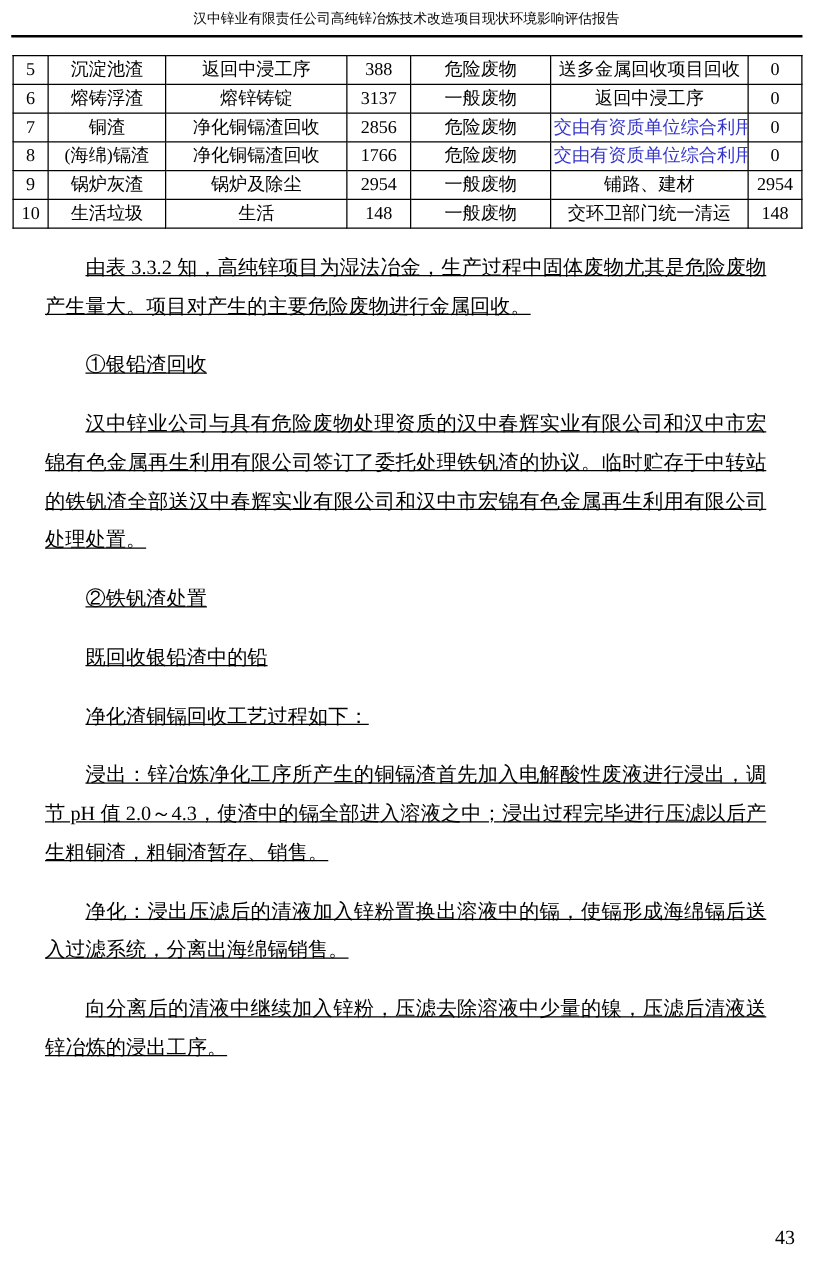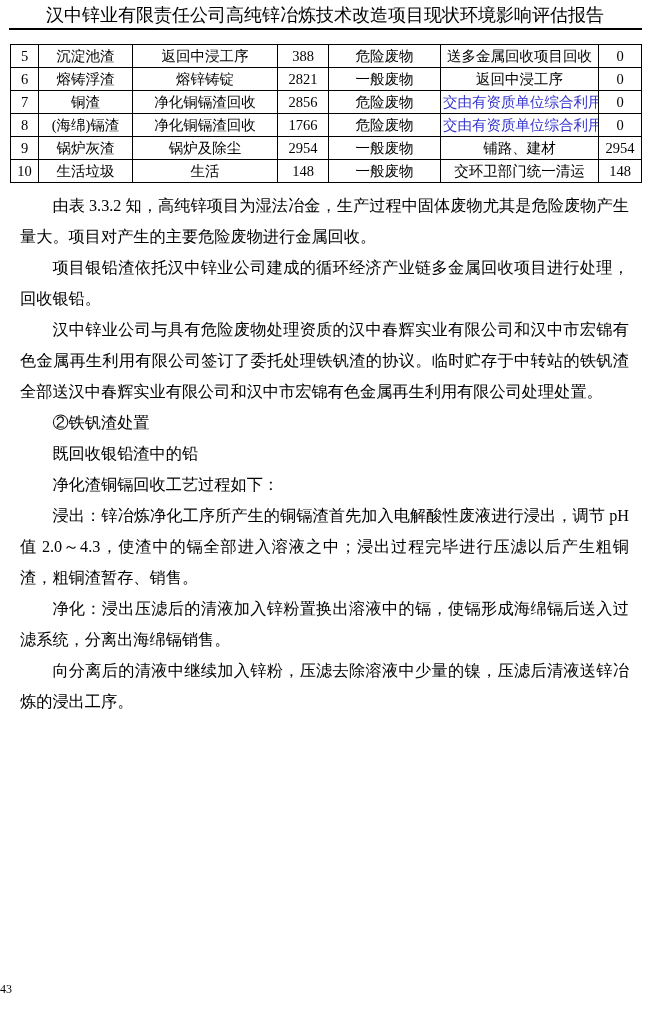--- a/index.html
+++ b/index.html
@@ -12,21 +12,21 @@
   }
   .page {
     position: relative;
     width: 650px; height: 1017px;
     overflow: hidden;
     background: #ffffff;
   }
   .doc-header {
     padding-top: 6px;
     text-align: center;
-    font-size: 18px;
+    font-size: 11px;
     line-height: 18px;
     white-space: nowrap;
   }
   .header-rule {
     height: 0;
     border-top: 2px solid #000000;
     margin: 4px 8px 0 9px;
   }
   table.waste-table {
     width: 631px;
@@ -45,29 +45,30 @@
     overflow: hidden;
     white-space: nowrap;
   }
   .body-text {
     margin: 8px 21px 0 20px;
     font-size: 16.2px;
     line-height: 31px;
     text-align: justify;
   }
   .body-text p {
-    margin: 0;
+    margin: 16px;
     text-indent: 2em;
+    text-decoration: underline;
   }
   .page-number {
     position: absolute;
     top: 982px;
-    left: 0; right: 0;
-    text-align: left;
-    font-size: 12px;
+    left: 0; right: 14px;
+    text-align: right;
+    font-size: 16px;
   }
 </style>
 </head>
 <body>
 
 <div class="page">
 
   <div class="doc-header">汉中锌业有限责任公司高纯锌冶炼技术改造项目现状环境影响评估报告</div>
 
   <div class="header-rule"></div>
@@ -89,21 +90,21 @@
           <td>返回中浸工序</td>
           <td>388</td>
           <td>危险废物</td>
           <td>送多金属回收项目回收</td>
           <td>0</td>
         </tr>
         <tr>
           <td>6</td>
           <td>熔铸浮渣</td>
           <td>熔锌铸锭</td>
-          <td>2821</td>
+          <td>3137</td>
           <td>一般废物</td>
           <td>返回中浸工序</td>
           <td>0</td>
         </tr>
         <tr>
           <td>7</td>
           <td>铜渣</td>
           <td>净化铜镉渣回收</td>
           <td>2856</td>
           <td>危险废物</td>
@@ -135,21 +136,21 @@
           <td>148</td>
           <td>一般废物</td>
           <td>交环卫部门统一清运</td>
           <td>148</td>
         </tr>
       </tbody>
   </table>
 
   <div class="body-text">
       <p>由表 3.3.2 知，高纯锌项目为湿法冶金，生产过程中固体废物尤其是危险废物产生量大。项目对产生的主要危险废物进行金属回收。</p>
-      <p>项目银铅渣依托汉中锌业公司建成的循环经济产业链多金属回收项目进行处理，回收银铅。</p>
+      <p>①银铅渣回收</p>
       <p>汉中锌业公司与具有危险废物处理资质的汉中春辉实业有限公司和汉中市宏锦有色金属再生利用有限公司签订了委托处理铁钒渣的协议。临时贮存于中转站的铁钒渣全部送汉中春辉实业有限公司和汉中市宏锦有色金属再生利用有限公司处理处置。</p>
       <p>②铁钒渣处置</p>
       <p>既回收银铅渣中的铅</p>
       <p>净化渣铜镉回收工艺过程如下：</p>
       <p>浸出：锌冶炼净化工序所产生的铜镉渣首先加入电解酸性废液进行浸出，调节 pH 值 2.0～4.3，使渣中的镉全部进入溶液之中；浸出过程完毕进行压滤以后产生粗铜渣，粗铜渣暂存、销售。</p>
       <p>净化：浸出压滤后的清液加入锌粉置换出溶液中的镉，使镉形成海绵镉后送入过滤系统，分离出海绵镉销售。</p>
       <p>向分离后的清液中继续加入锌粉，压滤去除溶液中少量的镍，压滤后清液送锌冶炼的浸出工序。</p>
     </div>
 
   <div class="page-number">43</div>

